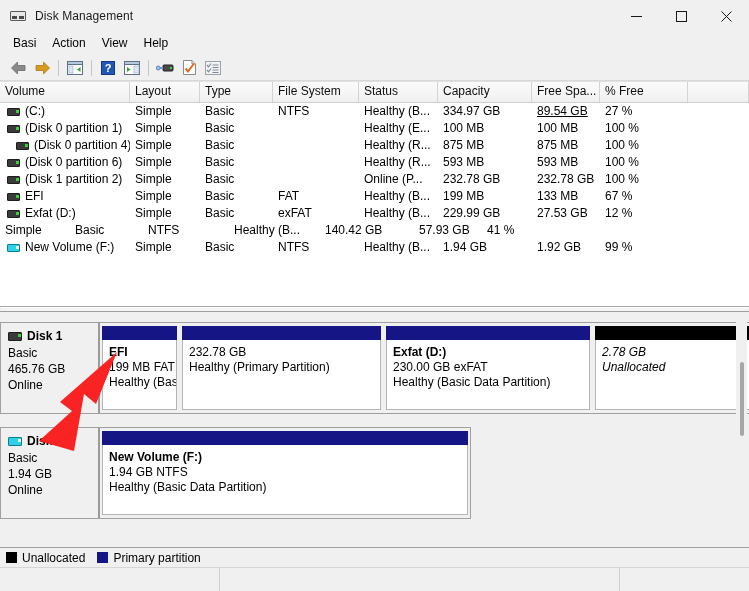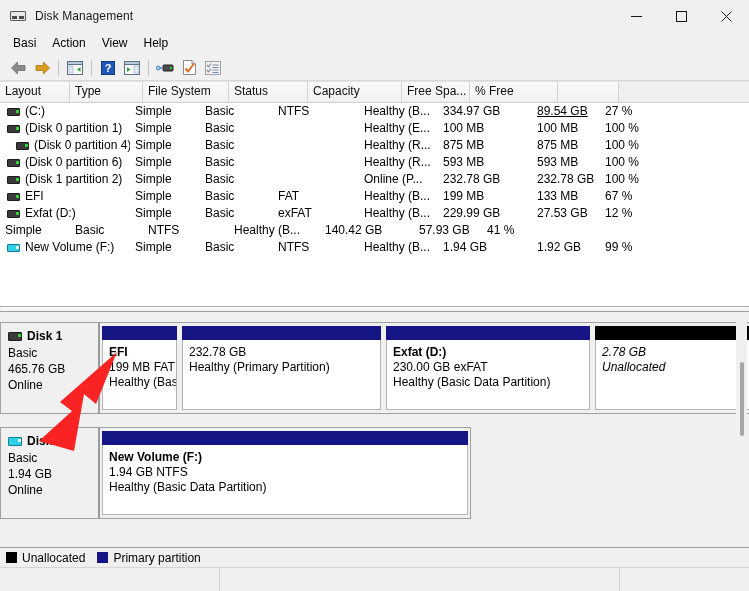--- a/index.html
+++ b/index.html
@@ -434,20 +434,21 @@
         <line x1="7.5" y1="4" x2="13.5" y2="4" stroke="#7c8b9c"></line>
         <line x1="7.5" y1="6.5" x2="13.5" y2="6.5" stroke="#7c8b9c"></line>
         <line x1="7.5" y1="9" x2="13.5" y2="9" stroke="#7c8b9c"></line>
         <line x1="7.5" y1="11.5" x2="13.5" y2="11.5" stroke="#7c8b9c"></line>
       </svg>
     </div>
   </div>
 
   <div class="listpane">
     <div class="lv-header" id="lv-header">
+        <div class="lv-th" style="width: 130px;">Volume</div>
         <div class="lv-th" style="width: 70px;">Layout</div>
         <div class="lv-th" style="width: 73px;">Type</div>
         <div class="lv-th" style="width: 86px;">File System</div>
         <div class="lv-th" style="width: 79px;">Status</div>
         <div class="lv-th" style="width: 94px;">Capacity</div>
         <div class="lv-th" style="width: 68px;">Free Spa...</div>
         <div class="lv-th" style="width: 88px;">% Free</div>
         <div class="lv-th" style="width: 61px;"></div>
       </div>
     <div id="lv-body">

